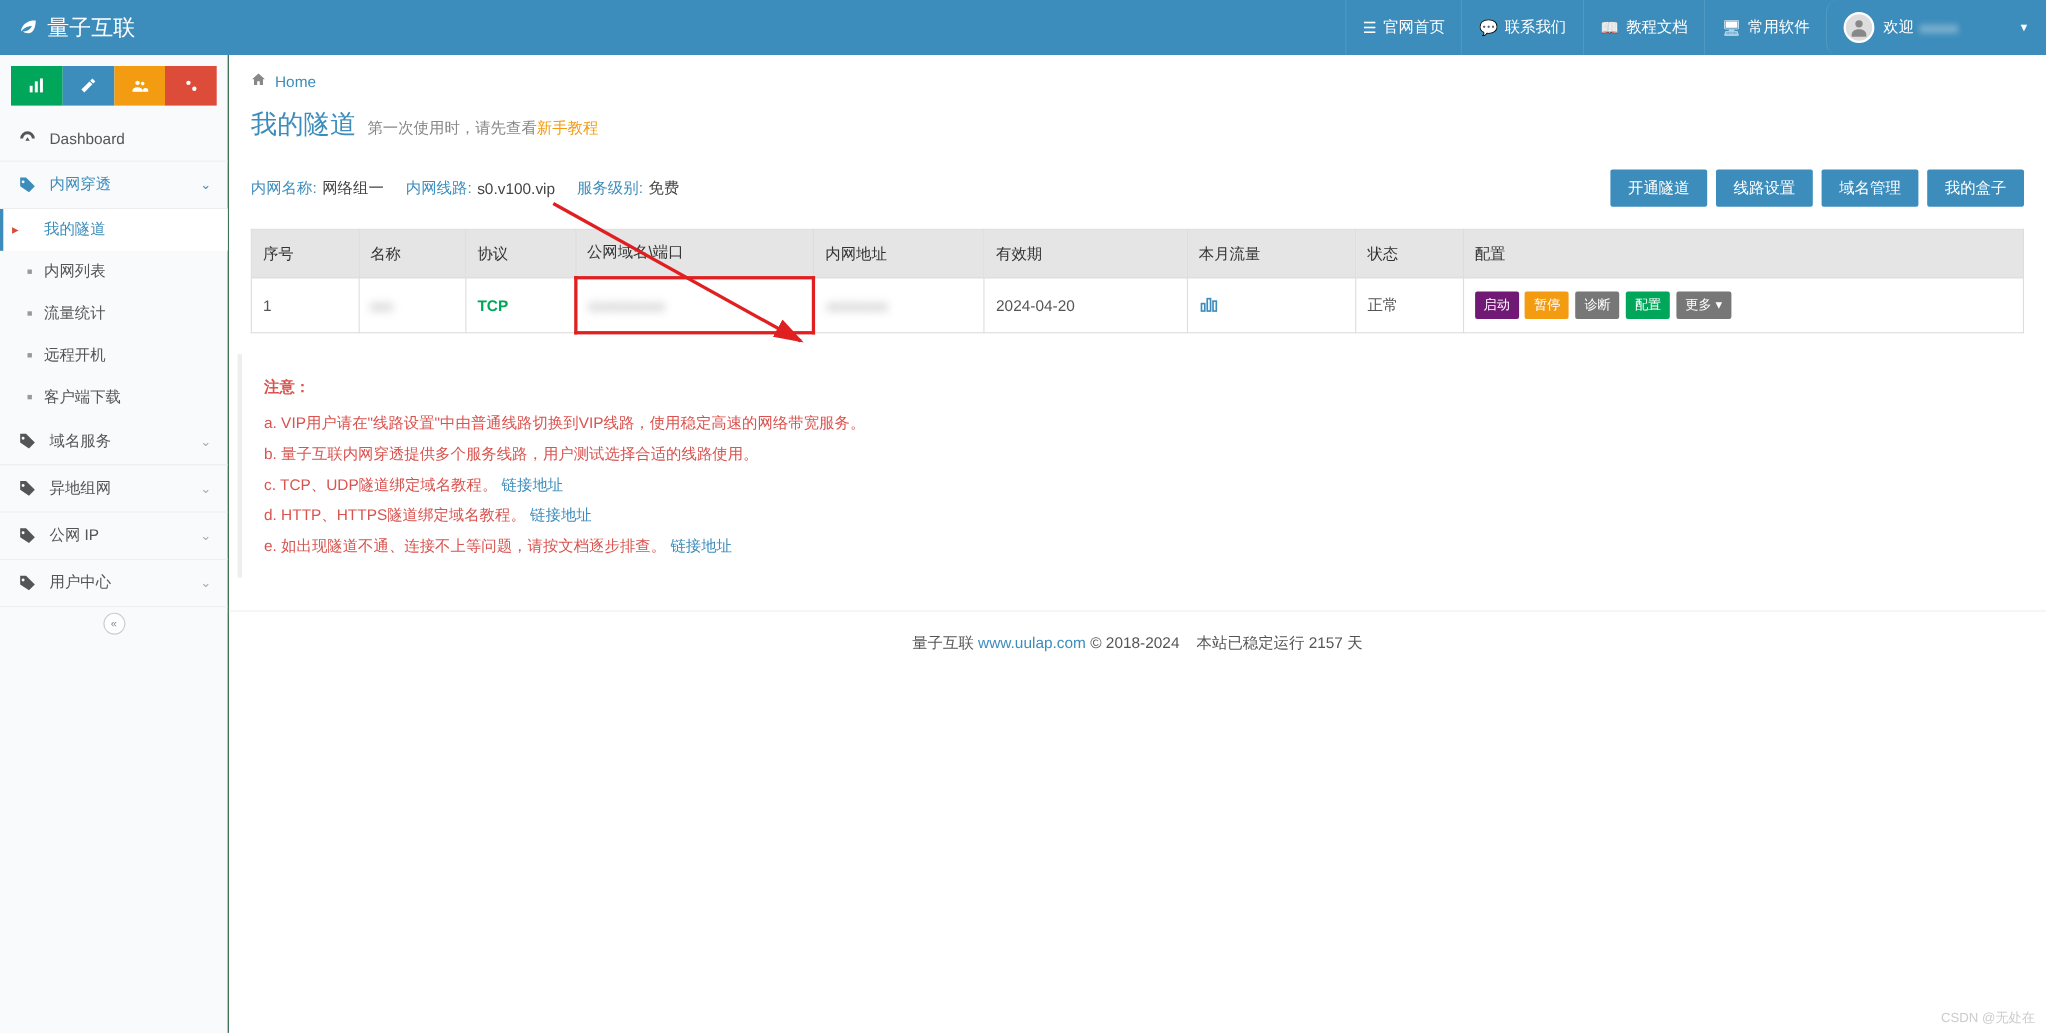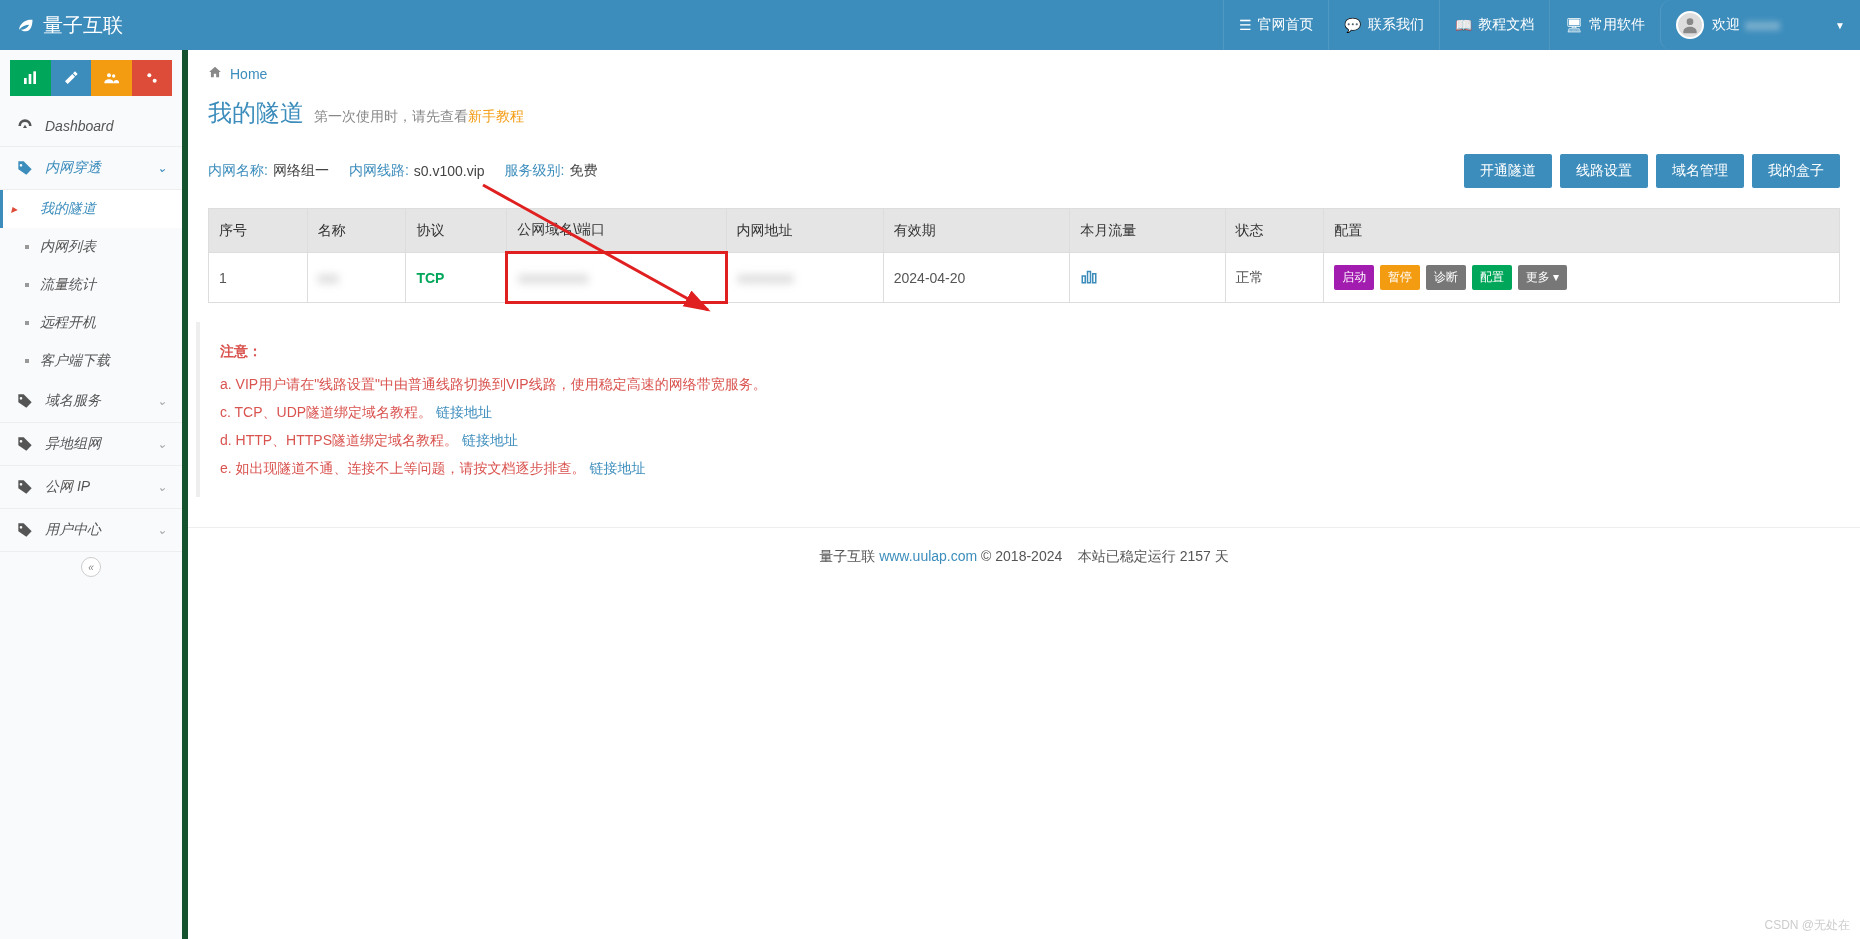--- a/index.html
+++ b/index.html
@@ -11,21 +11,21 @@
 .top-links { margin-left: auto; display: flex; align-items: center; height: 100%; }
 .top-link { display: flex; align-items: center; padding: 0 15px; height: 100%; color: #fff; cursor: pointer; border-left: 1px solid rgba(255,255,255,0.1); }
 .top-link-icon { margin-right: 6px; }
 .user-section { display: flex; align-items: center; padding: 0 15px; height: 100%; border-left: 1px solid rgba(255,255,255,0.1); cursor: pointer; border-radius: 11px; }
 .avatar { width: 28px; height: 28px; border-radius: 50%; background: #ddd; border: 2px solid #fff; margin-right: 8px; display: flex; align-items: center; justify-content: center; }
 .avatar svg { width: 20px; height: 20px; fill: #888; }
 .user-blur { filter: blur(3px); color: #eee; margin-left: 5px; width: 60px; }
 .caret { margin-left: 30px; font-size: 10px; }
 
 .main-wrap { display: flex; }
-.sidebar { width: 188px; background: #f9fafc; border-right: 6px solid #14532d; min-height: calc(100vh - 50px); position: relative; font-style: italic; }
+.sidebar { width: 208px; background: #f9fafc; border-right: 1px solid #14532d; min-height: calc(100vh - 50px); position: relative; }
 .tool-btns { display: flex; padding: 10px; gap: 0; }
 .tool-btn { flex: 1; height: 36px; display: flex; align-items: center; justify-content: center; color: #fff; cursor: pointer; }
 .tool-btn.green { background: #00a65a; }
 .tool-btn.blue { background: #3c8dbc; }
 .tool-btn.orange { background: #f39c12; }
 .tool-btn.red { background: #dd4b39; }
 
 .menu-item { display: flex; align-items: center; padding: 12px 15px; cursor: pointer; color: #555; border-bottom: 1px solid #eee; }
 .menu-item.active { color: #3c8dbc; }
 .menu-icon { width: 20px; margin-right: 10px; display: inline-flex; align-items: center; justify-content: center; }
@@ -58,21 +58,21 @@
 
 .table-wrap { padding: 10px 20px; }
 table { width: 100%; border-collapse: collapse; border: 1px solid #ddd; }
 th { background: #e5e5e5; padding: 12px 10px; text-align: left; font-weight: normal; color: #333; border: 1px solid #ddd; }
 td { padding: 12px 10px; border: 1px solid #ddd; vertical-align: middle; }
 .td-green { color: #00a65a; font-weight: bold; }
 .td-highlight { border: 3px solid #e02020 !important; }
 .blurred { filter: blur(4px); color: #999; }
 .chart-icon-cell { color: #3c8dbc; cursor: pointer; }
 .mini-btn { padding: 4px 8px; color: #fff; border: none; font-size: 12px; cursor: pointer; border-radius: 2px; margin-right: 2px; }
-.mini-btn.blue { background: #a21caf; }
+.mini-btn.blue { background: #701a75; }
 .mini-btn.orange { background: #f39c12; }
 .mini-btn.gray { background: #777; }
 .mini-btn.green { background: #00a65a; }
 
 .notice { margin: 8px; padding: 15px 20px; border-left: 4px solid #eee; color: #d9534f; line-height: 2; }
 .notice-title { font-weight: bold; margin-bottom: 5px; }
 .notice-link { color: #3c8dbc; }
 
 .arrow-annotation { position: absolute; top: 130px; left: 290px; pointer-events: none; z-index: 10; }
 
@@ -313,20 +313,21 @@
               <button class="mini-btn gray"><span>更多</span> ▾</button>
             </td>
           </tr>
         </tbody>
       </table>
     </div>
 
     <div class="notice">
       <div class="notice-title">注意：</div>
       <div>a. VIP用户请在"线路设置"中由普通线路切换到VIP线路，使用稳定高速的网络带宽服务。</div>
+      <div>b. 量子互联内网穿透提供多个服务线路，用户测试选择合适的线路使用。</div>
       <div><span>c. TCP、UDP隧道绑定域名教程。</span> <a class="notice-link">链接地址</a></div>
       <div><span>d. HTTP、HTTPS隧道绑定域名教程。</span> <a class="notice-link">链接地址</a></div>
       <div><span>e. 如出现隧道不通、连接不上等问题，请按文档逐步排查。</span>  <a class="notice-link">链接地址</a></div>
     </div>
 
     <div class="footer">
       <span>量子互联</span>
       <a class="footer-link">www.uulap.com</a>
       <span>© 2018-2024</span>
       &nbsp;&nbsp;

